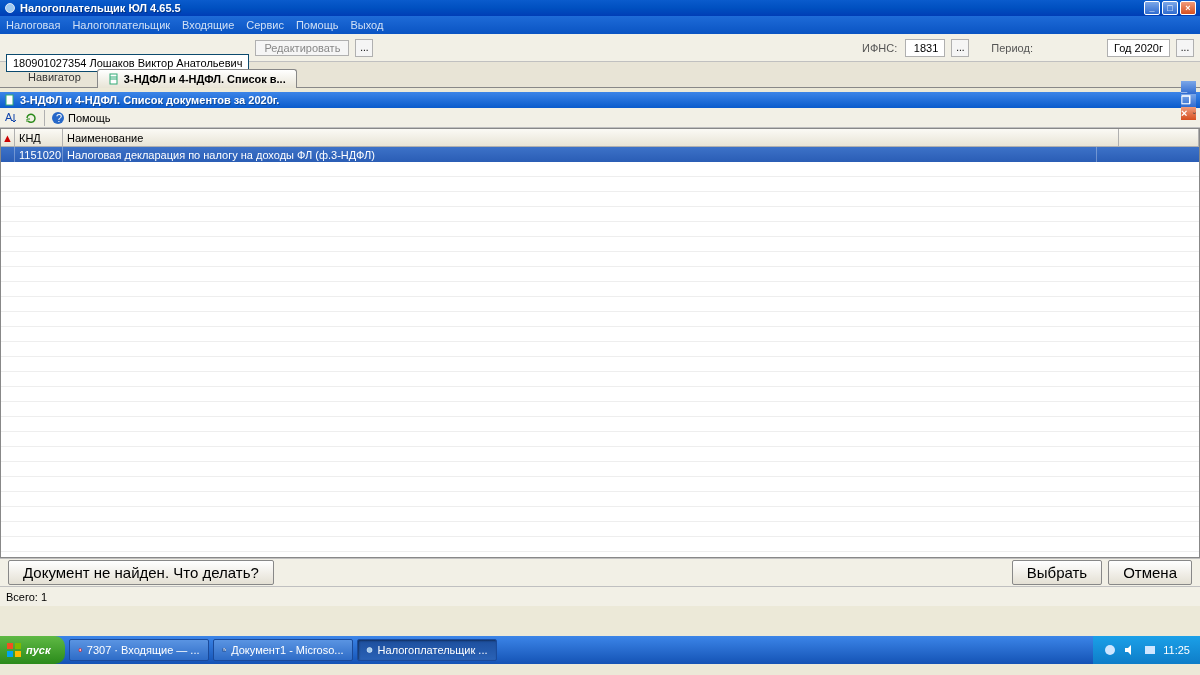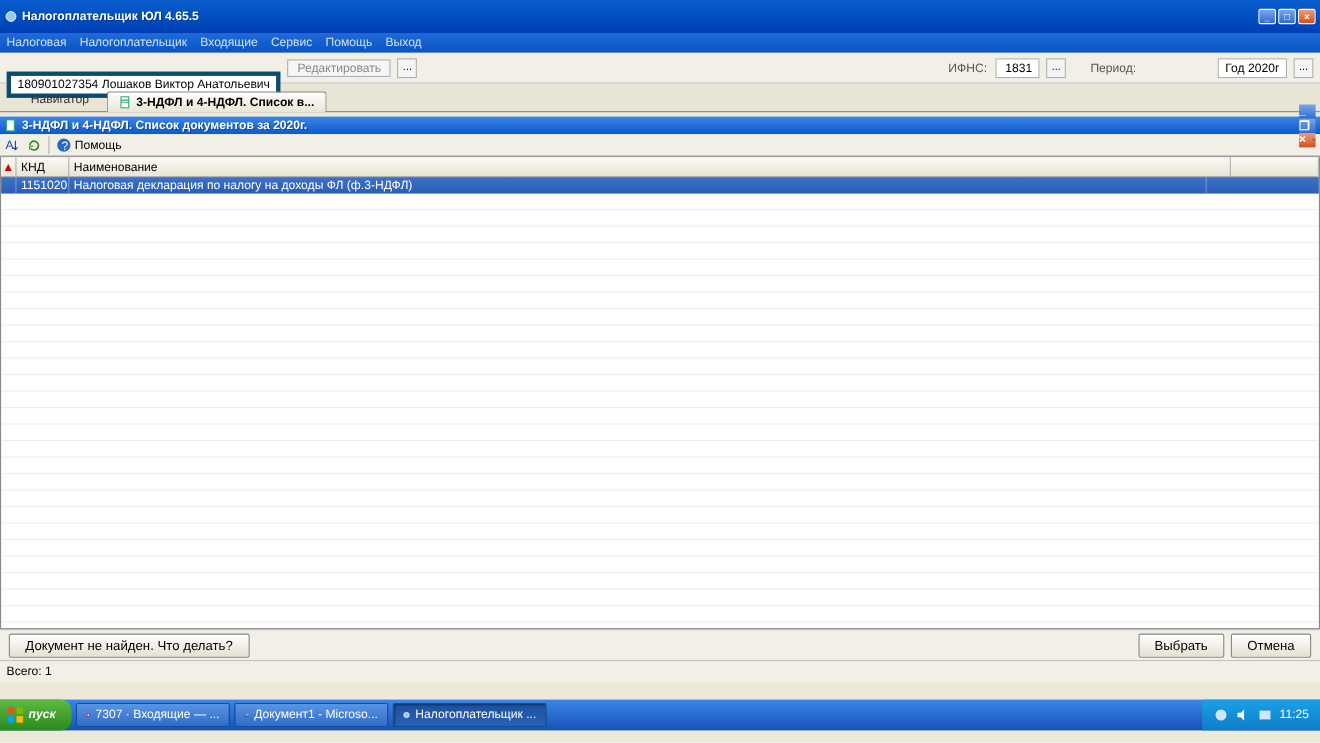--- a/index.html
+++ b/index.html
@@ -1,34 +1,34 @@
 <!DOCTYPE html>
 <html><head>
 <meta charset="utf-8">
 <style>
 * { margin: 0; padding: 0; box-sizing: border-box; font-family: Tahoma, Arial, sans-serif; font-size: 11px; }
 body { background: #ece9d8; width: 1200px; height: 675px; overflow: hidden; position: relative; }
 
 
-.titlebar { background: linear-gradient(to bottom, #0a5bcc, #0050c0 50%, #003db6); height: 30px; display: flex; align-items: center; padding: 0 4px; color: #fff; font-weight: bold; }
+.titlebar { background: linear-gradient(to bottom, #0a5bcc, #0050c0 50%, #003db6); height: 16px; display: flex; align-items: center; padding: 0 4px; color: #fff; font-weight: bold; }
 .titlebar .icon { width: 12px; height: 12px; margin-right: 4px; }
 .titlebar .title { flex: 1; font-size: 11px; text-shadow: 1px 1px 0 rgba(0,0,0,0.3); }
 .titlebar .winbtns { display: flex; gap: 2px; }
 .titlebar .winbtn { width: 16px; height: 14px; border: 1px solid #fff; border-radius: 2px; display: flex; align-items: center; justify-content: center; font-size: 9px; font-weight: bold; cursor: pointer; }
 .winbtn.min { background: linear-gradient(to bottom, #7ba7e8, #2f6bd0); }
 .winbtn.max { background: linear-gradient(to bottom, #7ba7e8, #2f6bd0); }
 .winbtn.close { background: linear-gradient(to bottom, #f09b7a, #d64f1f); }
 
 
 .menubar { background: linear-gradient(to bottom, #1e6bd8, #0a54c3); height: 18px; display: flex; align-items: center; padding: 0 6px; gap: 12px; color: #d0e0f5; }
 .menubar span { cursor: pointer; font-size: 11px; }
 
 
 .userbar { background: #f2f0e6; border-bottom: 1px solid #c0c0c0; height: 28px; display: flex; align-items: center; padding: 0 6px; gap: 6px; }
-.userinfo { border: 4px solid #0c4a6e; background: #fff; padding: 2px 6px; font-size: 11px; margin-top: 30px; }
+.userinfo { border: 1px solid #0c4a6e; background: #fff; padding: 2px 6px; font-size: 11px; margin-top: 30px; }
 .editbtn { border: 1px solid #b0b0b0; background: #f5f5f5; padding: 1px 8px; font-size: 11px; cursor: pointer; color: #888; }
 .dotbtn { border: 1px solid #b0b0b0; background: #f5f5f5; width: 18px; height: 18px; display: flex; align-items: center; justify-content: center; cursor: pointer; font-size: 10px; }
 .userbar .spacer { flex: 1; }
 .lbl { color: #555; margin-right: 2px; }
 .fieldbox { background: #fff; border: 1px solid #b0b0b0; padding: 2px 6px; min-width: 40px; display: inline-block; text-align: right; }
 .periodbox { background: #fff; border: 1px solid #b0b0b0; padding: 2px 6px; min-width: 55px; }
 
 
 .navrow { background: #e8e4d6; height: 26px; display: flex; align-items: flex-end; padding-left: 18px; gap: 6px; border-bottom: 1px solid #888; }
 .navlabel { padding: 4px 10px; font-size: 11px; color: #333; }
@@ -57,21 +57,21 @@
 .col-scroll { width: 80px; border-right: none; }
 .grid-row { display: flex; height: 15px; background: linear-gradient(to bottom, #3d72c8, #2a5db5); color: #fff; }
 .grid-row .cell { border-right: 1px solid rgba(255,255,255,0.3); padding: 0 4px; font-size: 11px; display: flex; align-items: center; }
 .cell-arrow { width: 14px; }
 .cell-knd { width: 48px; }
 .cell-name { width: 1034px; }
 .grid-blank { height: 15px; border-bottom: 1px solid #eee; }
 
 
 .bottombar { background: #f2f0e6; height: 28px; display: flex; align-items: center; padding: 0 8px; gap: 6px; border-top: 1px solid #c0c0c0; }
-.btn { border: 1px solid #888; background: linear-gradient(to bottom, #fff, #e4e0d4); padding: 3px 14px; cursor: pointer; border-radius: 2px; font-size: 12px; }
+.btn { border: 1px solid #888; background: linear-gradient(to bottom, #fff, #e4e0d4); padding: 3px 14px; cursor: pointer; border-radius: 2px; font-size: 15px; }
 .bottombar .spacer { flex: 1; }
 
 
 .statusbar { background: #f2f0e6; border-top: 1px solid #c0c0c0; height: 20px; display: flex; align-items: center; padding: 0 6px; font-size: 11px; }
 
 
 .taskbar { position: absolute; bottom: 11px; left: 0; right: 0; height: 28px; background: linear-gradient(to bottom, #3c85e8, #1453b5); display: flex; align-items: center; }
 .start { background: linear-gradient(to bottom, #5fb944, #2a8a1a); height: 28px; display: flex; align-items: center; padding: 0 14px 0 6px; color: #fff; font-weight: bold; font-style: italic; border-radius: 0 10px 10px 0; gap: 4px; cursor: pointer; }
 .start .logo { width: 16px; height: 16px; }
 .taskbtn { background: linear-gradient(to bottom, #5a94e2, #2e6cc7); border: 1px solid #1a4a9a; height: 22px; margin-left: 4px; padding: 0 8px; display: flex; align-items: center; gap: 5px; color: #fff; cursor: pointer; border-radius: 2px; max-width: 140px; overflow: hidden; white-space: nowrap; font-size: 11px; }

